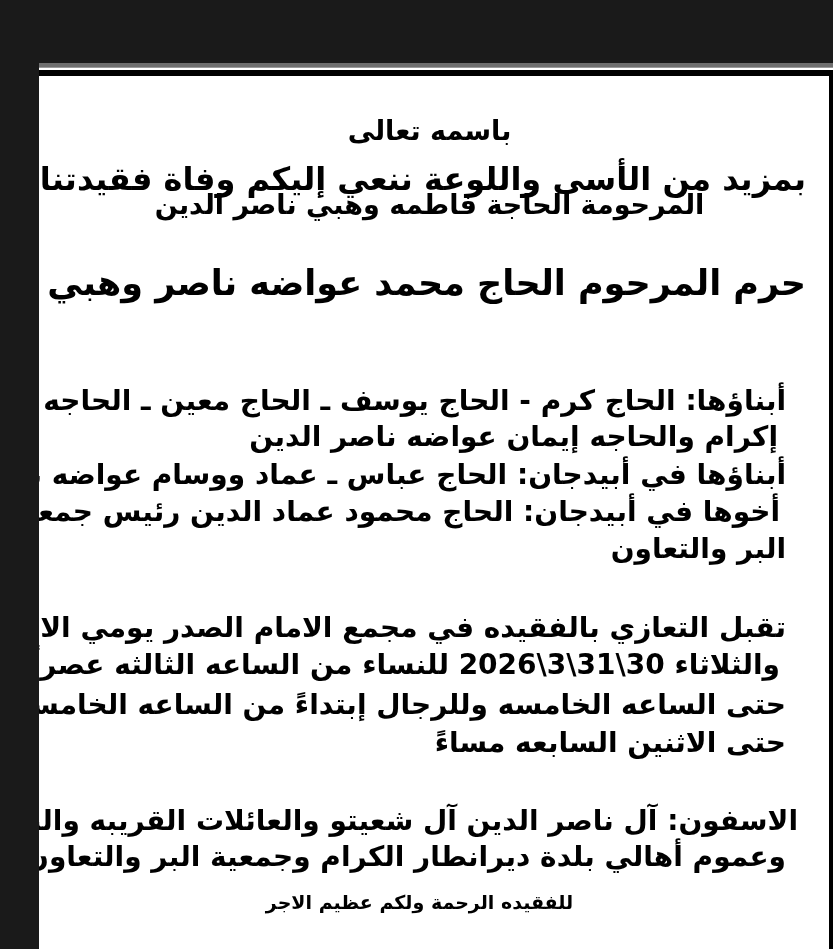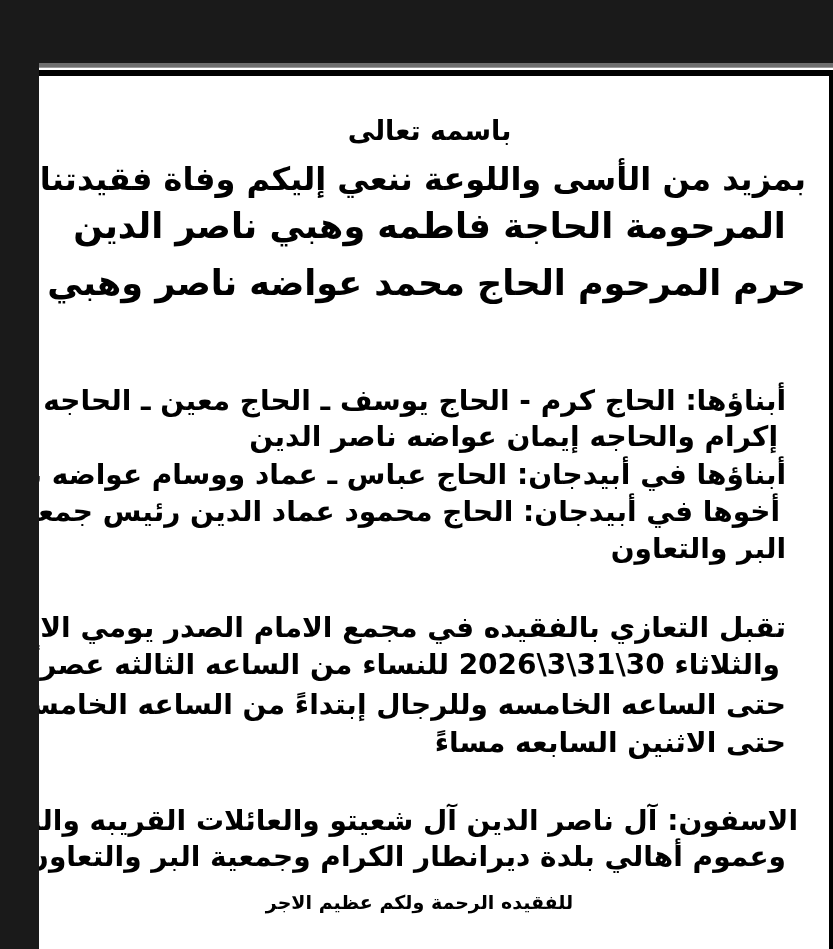--- a/index.html
+++ b/index.html
@@ -41,21 +41,21 @@
       white-space: nowrap;
       font-weight: bold;
       line-height: 1;
       letter-spacing: -0.5px;
     }
     .center { left: 0; right: 0; text-align: center; }
 
     
     .l-basmala   { top: 18px; font-size: 27px; }
     .l-intro     { top: 64px; font-size: 32px; }
-    .l-name1     { top: 110px; font-size: 35px; }
+    .l-name1     { top: 92px; font-size: 27px; }
     .l-name2     { top: 167px; font-size: 35px; }
 
     
     .body-line   { font-size: 28px; }
     .l-sons1     { top: 288px; right: 20px; }
     .l-sons2     { top: 324px; right: 28px; }
     .l-sons-ab   { top: 362px; right: 20px; }
     .l-bro1      { top: 399px; right: 26px; }
     .l-bro2      { top: 436px; right: 20px; }
 

